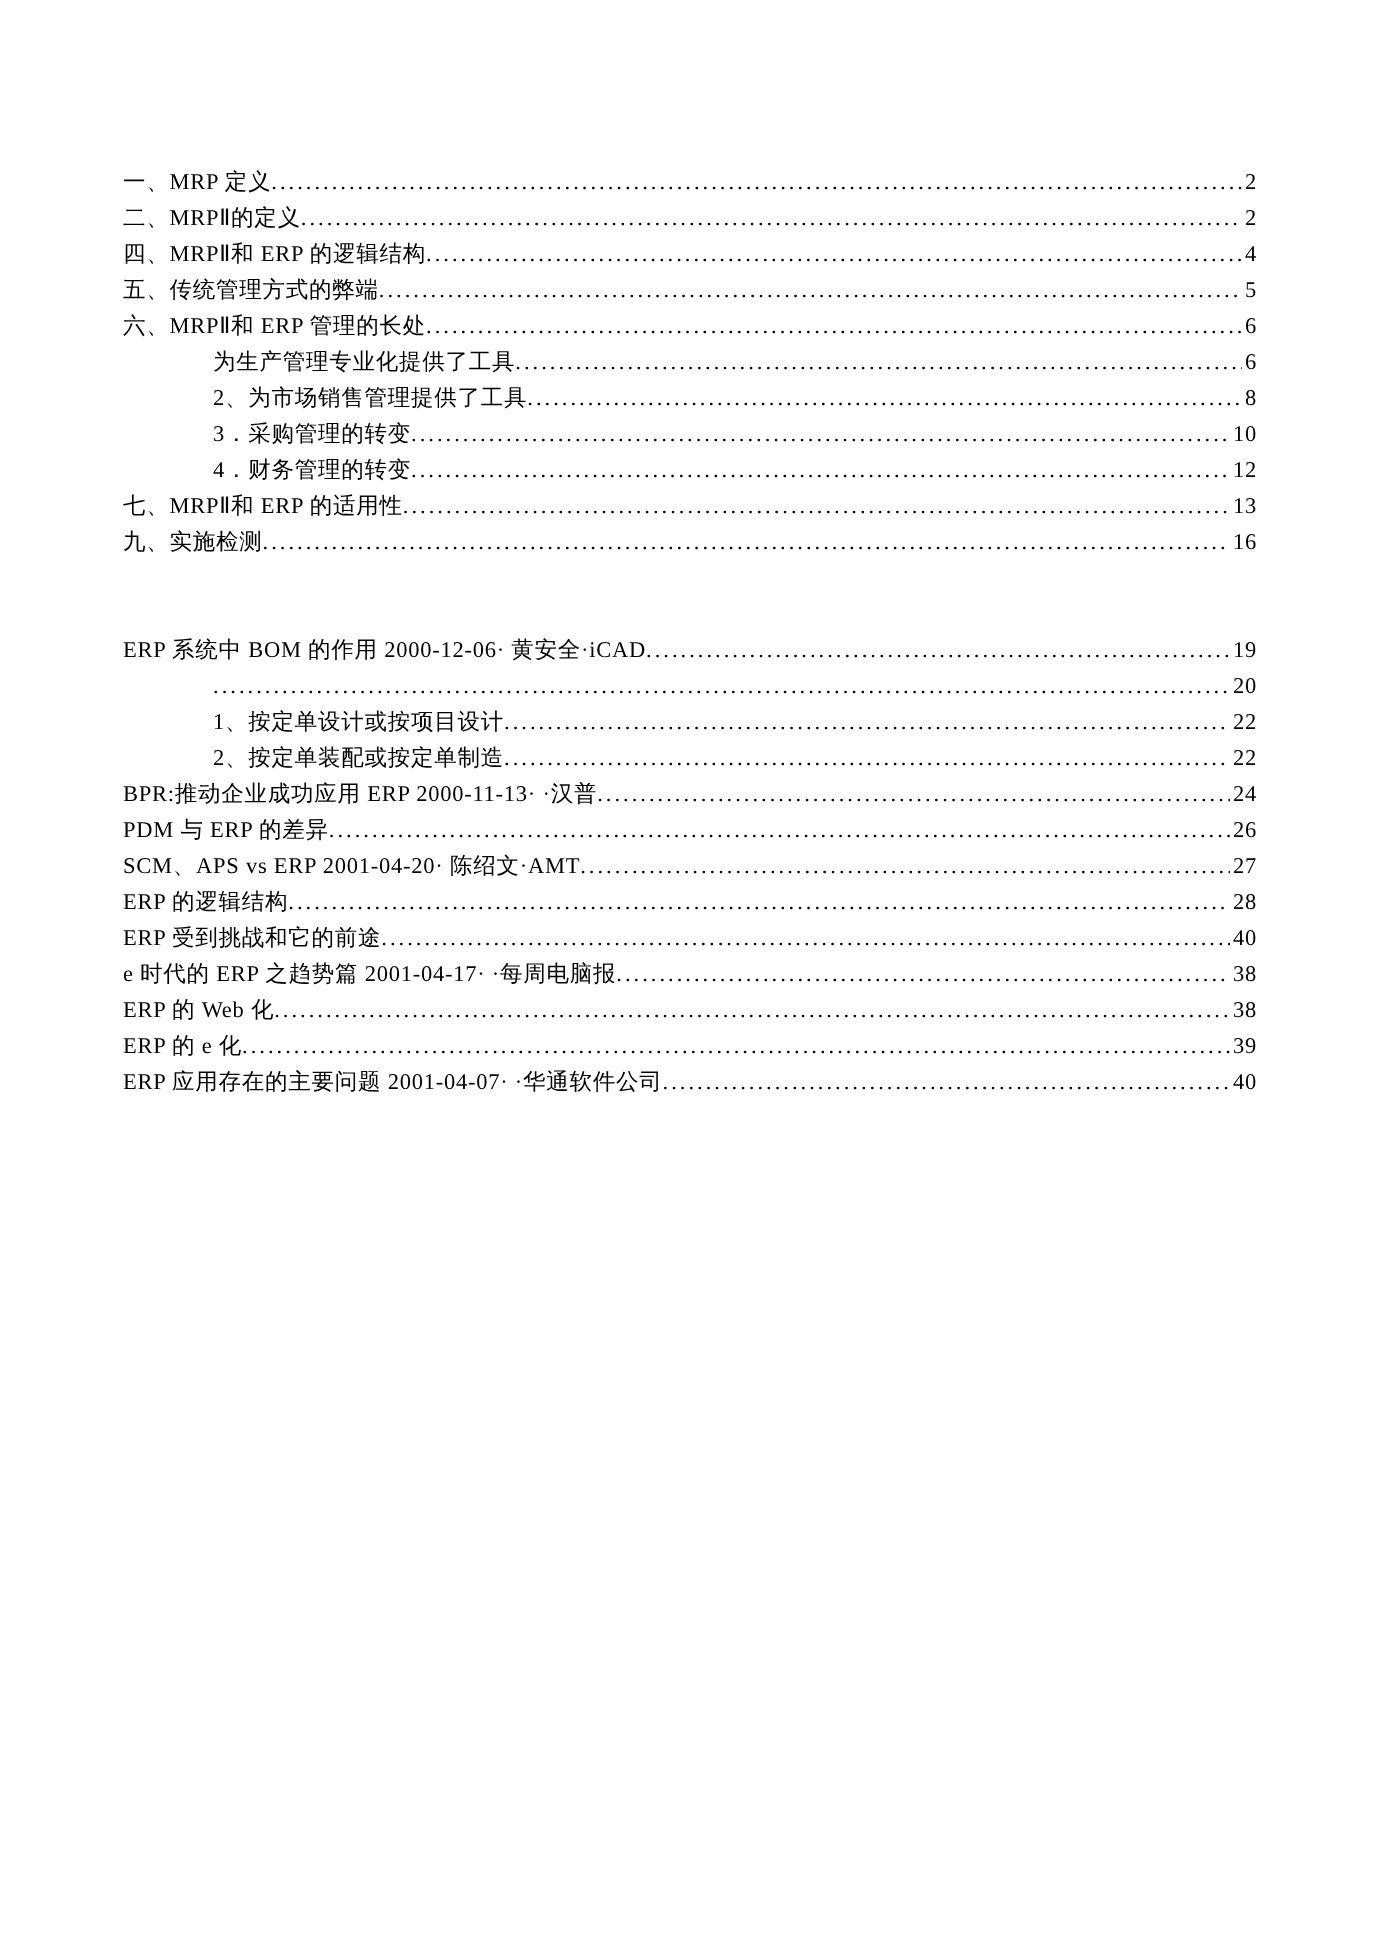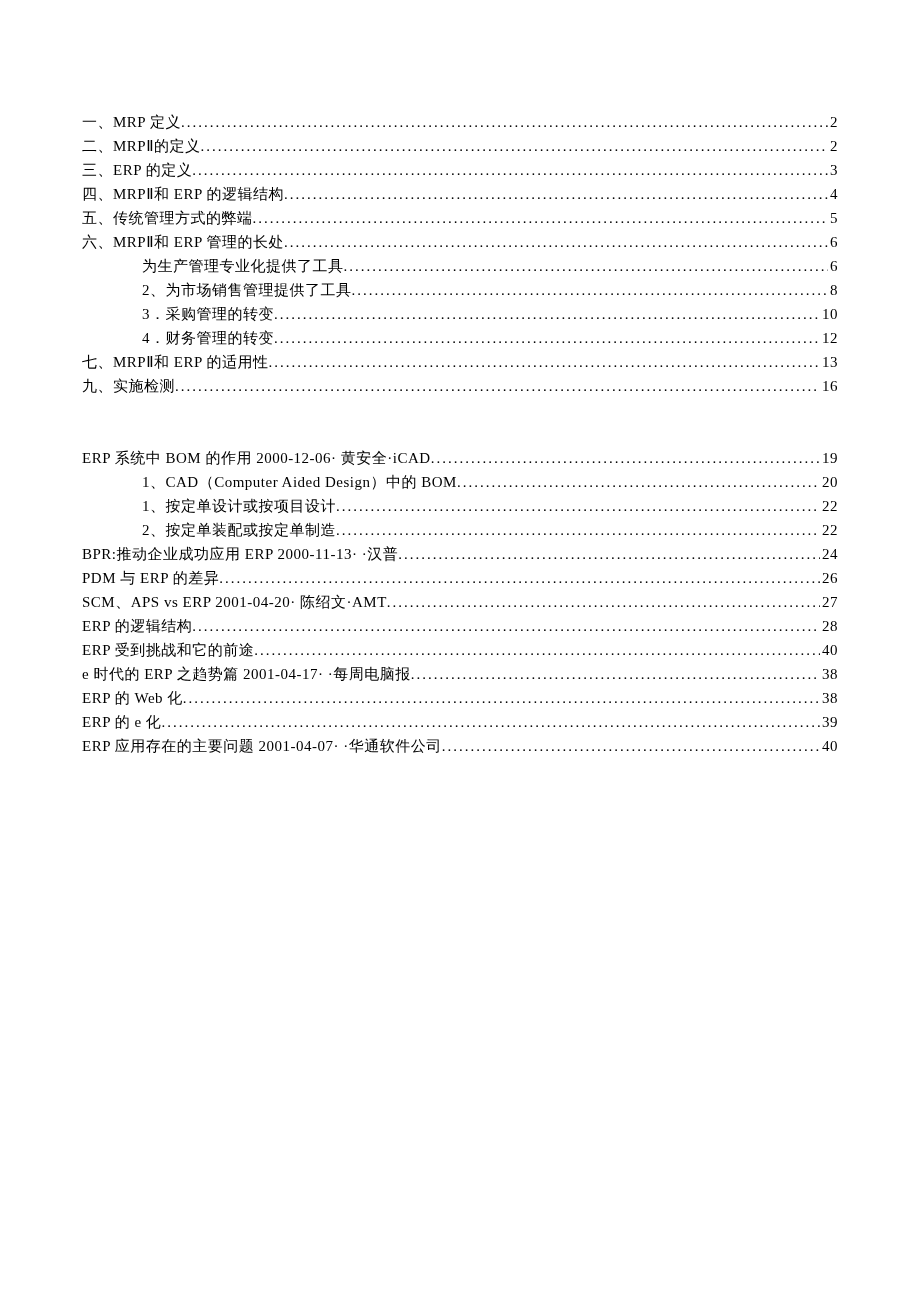--- a/index.html
+++ b/index.html
@@ -53,25 +53,20 @@
       <span class="toc-text">一、MRP 定义</span>
       <span class="toc-dots"></span>
       <span class="toc-page">2</span>
     </div>
     <div class="toc-line">
       <span class="toc-text">二、MRPⅡ的定义</span>
       <span class="toc-dots"></span>
       <span class="toc-page">2</span>
     </div>
     <div class="toc-line">
-      <span class="toc-text">三、ERP 的定义</span>
-      <span class="toc-dots"></span>
-      <span class="toc-page">3</span>
-    </div>
-    <div class="toc-line">
       <span class="toc-text">四、MRPⅡ和 ERP 的逻辑结构</span>
       <span class="toc-dots"></span>
       <span class="toc-page">4</span>
     </div>
     <div class="toc-line">
       <span class="toc-text">五、传统管理方式的弊端</span>
       <span class="toc-dots"></span>
       <span class="toc-page">5</span>
     </div>
     <div class="toc-line">
@@ -109,21 +104,20 @@
       <span class="toc-dots"></span>
       <span class="toc-page">16</span>
     </div>
     <div class="spacer"></div>
     <div class="toc-line">
       <span class="toc-text">ERP 系统中 BOM 的作用  2000-12-06·  黄安全·iCAD</span>
       <span class="toc-dots"></span>
       <span class="toc-page">19</span>
     </div>
     <div class="toc-line indent">
-      <span class="toc-text">1、CAD（Computer Aided Design）中的 BOM</span>
       <span class="toc-dots"></span>
       <span class="toc-page">20</span>
     </div>
     <div class="toc-line indent">
       <span class="toc-text">1、按定单设计或按项目设计</span>
       <span class="toc-dots"></span>
       <span class="toc-page">22</span>
     </div>
     <div class="toc-line indent">
       <span class="toc-text">2、按定单装配或按定单制造</span>

